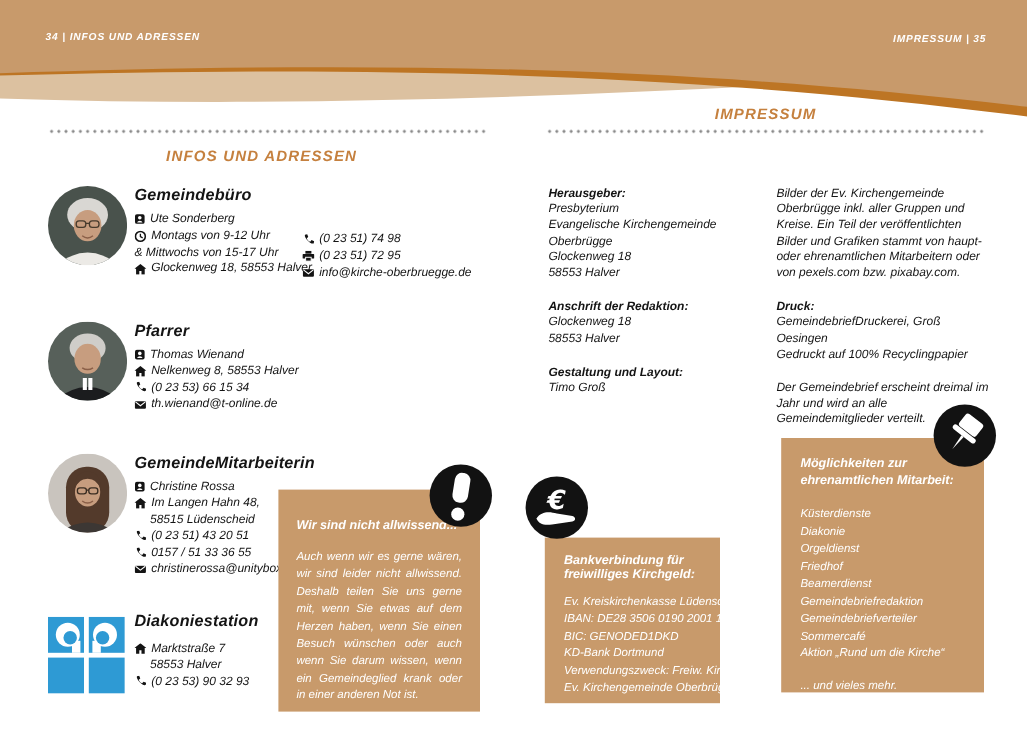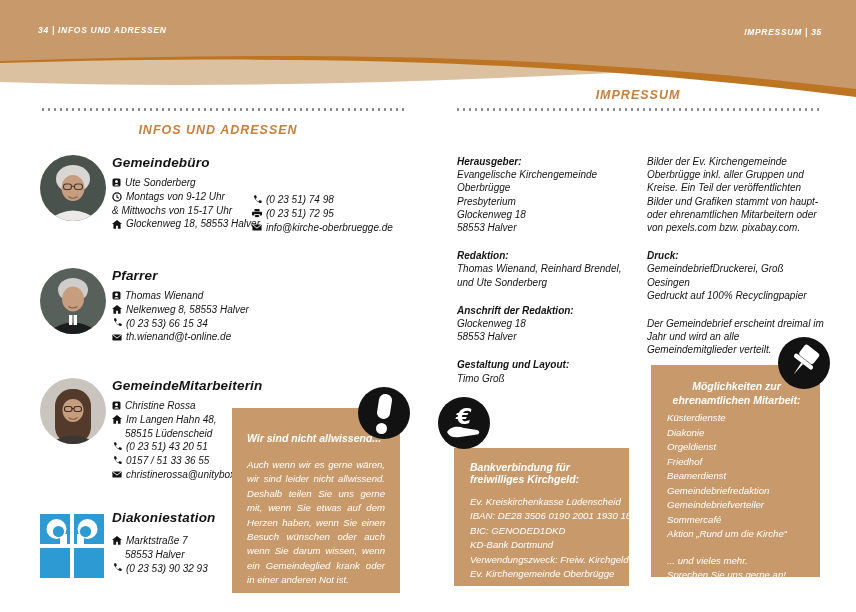--- a/index.html
+++ b/index.html
@@ -28,21 +28,21 @@
   .c-head { font-size:13.5px; font-weight:bold; letter-spacing:.2px; margin-bottom:6px; }
   .c-line { font-size:10px; line-height:13.8px; display:flex; align-items:center; gap:4px; white-space:nowrap; }
   .c-line svg { flex:0 0 auto; }
   .indent { padding-left:13px; }
   .r-col { position:absolute; left:212px; top:38px; }
   
   .tanbox { position:absolute; background:#c89a6b; color:#fff; }
   .notebox { left:232px; top:408px; width:168px; height:185px; padding:24px 15px 0 15px; }
   .box-title { font-size:10.5px; font-weight:bold; margin-bottom:14px; }
   .box-body { font-size:9.6px; line-height:14.4px; text-align:justify; }
-  .bankbox { left:454px; top:448px; width:175px; height:138px; padding:13px 14px 0 16px; }
+  .bankbox { left:454px; top:448px; width:146px; height:138px; padding:13px 14px 0 16px; }
   .bank-line { font-size:9.6px; line-height:14.4px; white-space:nowrap; }
   .volbox { left:651px; top:365px; width:169px; height:212px; padding:15px 14px 0 16px; }
   .vol-item { font-size:9.6px; line-height:14.5px; }
   .vol-foot { font-size:9.6px; line-height:14.5px; }
   .vol-gap { height:12px; }
   
   .blackcirc { position:absolute; width:52px; height:52px; background:#121212; border-radius:50%; }
   .circ-excl { left:358px; top:387px; }
   .circ-euro { left:438px; top:397px; }
   .circ-pin  { left:778px; top:337px; }
@@ -287,29 +287,24 @@
     <div class="box-body">Auch wenn wir es gerne wären, wir sind leider nicht allwissend. Deshalb teilen Sie uns gerne mit, wenn Sie etwas auf dem Herzen haben, wenn Sie einen Besuch wünschen oder auch wenn Sie darum wissen, wenn ein Gemeindeglied krank oder in einer anderen Not ist.</div>
   </div>
   <div class="blackcirc circ-excl">
     <div class="excl-bar"></div>
     <div class="excl-dot"></div>
   </div>
 
   <div class="imp-col col-a">
     <div class="imp-block">
       <div class="imp-label">Herausgeber:</div>
+      <div>Presbyterium</div>
       <div>Evangelische Kirchengemeinde Oberbrügge</div>
-      <div>Presbyterium</div>
       <div>Glockenweg 18</div>
       <div>58553 Halver</div>
-    </div>
-    <div class="imp-block">
-      <div class="imp-label">Redaktion:</div>
-      <div>Thomas Wienand, Reinhard Brendel,</div>
-      <div>und Ute Sonderberg</div>
     </div>
     <div class="imp-block">
       <div class="imp-label">Anschrift der Redaktion:</div>
       <div>Glockenweg 18</div>
       <div>58553 Halver</div>
     </div>
     <div class="imp-block">
       <div class="imp-label">Gestaltung und Layout:</div>
       <div>Timo Groß</div>
     </div>
@@ -339,21 +334,21 @@
     <div class="bank-line">Ev. Kirchengemeinde Oberbrügge</div>
   </div>
   <div class="blackcirc circ-euro">
     <svg width="52" height="52" viewBox="0 0 52 52">
       <text x="26" y="27" text-anchor="middle" font-family="DejaVu Sans, sans-serif" font-size="22" font-weight="bold" fill="#ffffff">€</text>
       <path d="M9,35 C13,29 20,29 26,31 L39,33 C42,34 42,37 39,37.5 L22,40 C15,41 11,39.5 9,35 Z" fill="#ffffff"></path>
     </svg>
   </div>
 
   <div class="tanbox volbox">
-    <div class="box-title" style="margin-bottom:4px; line-height:13.5px;text-align:center;">Möglichkeiten zur ehrenamtlichen Mitarbeit:</div>
+    <div class="box-title" style="margin-bottom:15px; line-height:13.5px;">Möglichkeiten zur ehrenamtlichen Mitarbeit:</div>
     <div class="vol-item">Küsterdienste</div>
     <div class="vol-item">Diakonie</div>
     <div class="vol-item">Orgeldienst</div>
     <div class="vol-item">Friedhof</div>
     <div class="vol-item">Beamerdienst</div>
     <div class="vol-item">Gemeindebriefredaktion</div>
     <div class="vol-item">Gemeindebriefverteiler</div>
     <div class="vol-item">Sommercafé</div>
     <div class="vol-item">Aktion „Rund um die Kirche“</div>
     <div class="vol-gap"></div>

